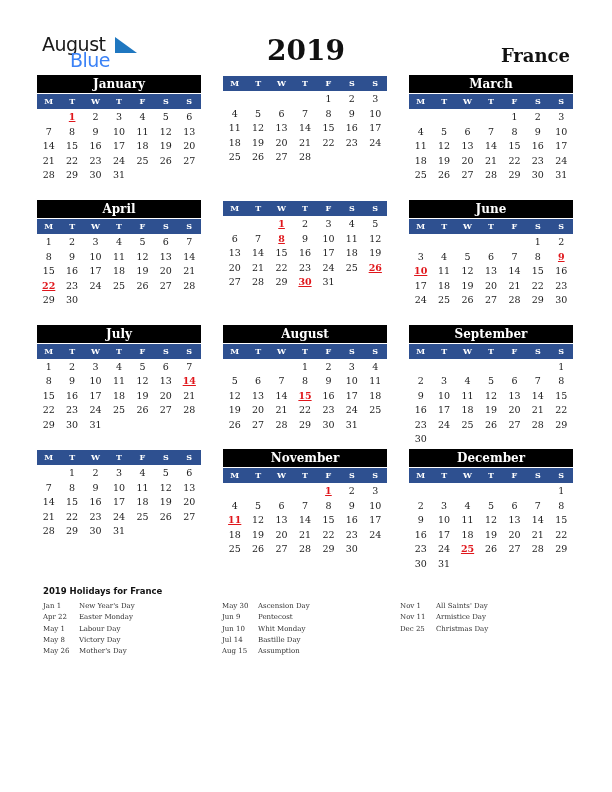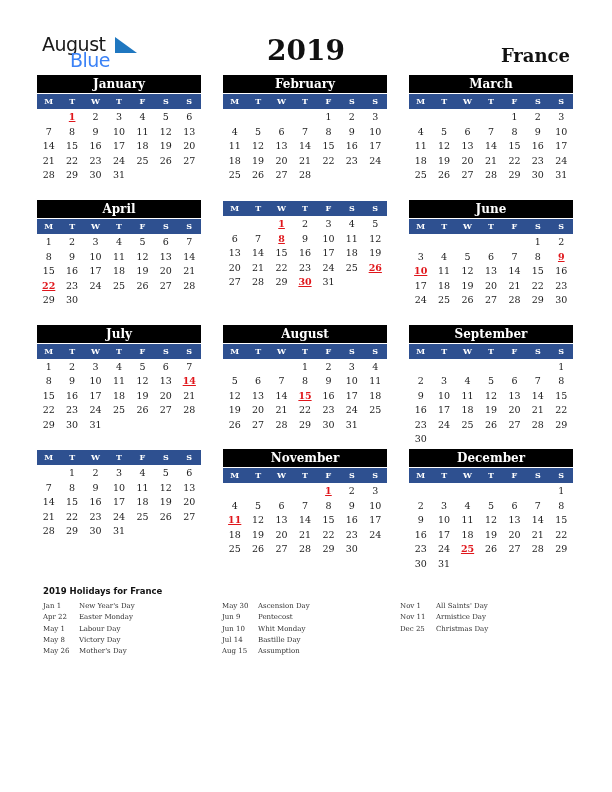--- a/index.html
+++ b/index.html
@@ -84,21 +84,20 @@
         <span class="">25</span>
         <span class="">26</span>
         <span class="">27</span>
         <span class="">28</span>
         <span class="">29</span>
         <span class="">30</span>
         <span class="">31</span>
       </div>
     </div>
     <div class="month" style="left: 223px; top: 75px;">
-      <div class="month-title">February</div>
       <div class="weekdays">
         <span>M</span>
         <span>T</span>
         <span>W</span>
         <span>T</span>
         <span>F</span>
         <span>S</span>
         <span>S</span>
       </div>
       <div class="days">

